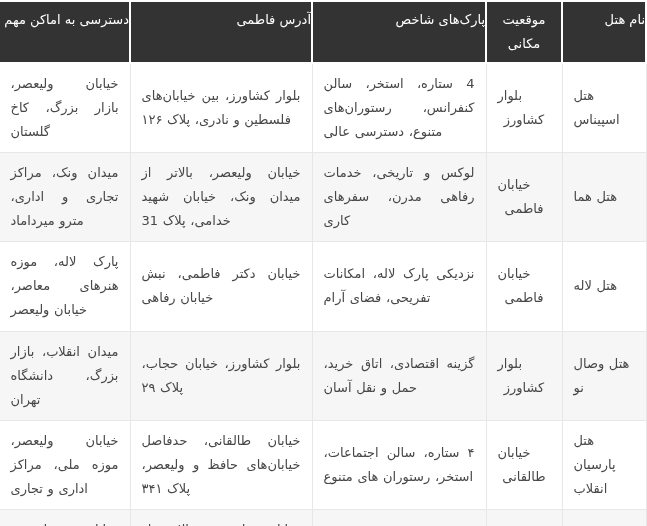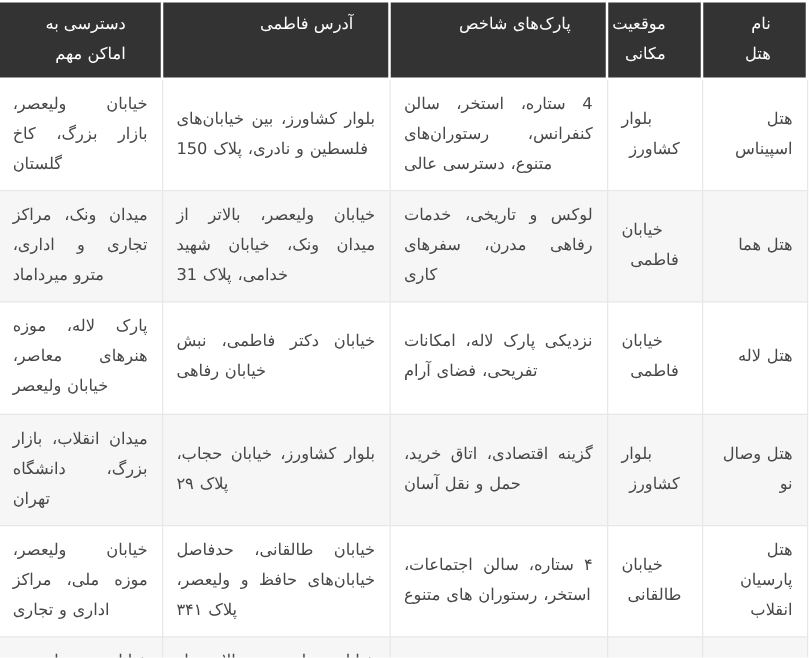--- a/index.html
+++ b/index.html
@@ -29,36 +29,36 @@
   col.c2{width:76px}
   col.c3{width:174px}
   col.c4{width:182px}
   col.c5{width:131px}
   th{
     background:var(--header-bg);
     color:var(--header-text);
     font-weight:normal;
     font-size:13px;
     line-height:1.85;
-    padding:6px 28px;
+    padding:6px 0;
     vertical-align:top;
     text-align:right;
     border:2px solid #ffffff;
   }
   th:nth-child(2){text-align:center;}
   td{
     background:#ffffff;
     padding:8px 11px;
     line-height:1.85;
     vertical-align:middle;
     border:1px solid var(--border);
     word-spacing:0.5px;
   }
   tr:nth-child(even) td{background:var(--row-alt-bg);}
-  td:nth-child(1){text-align:right;}
+  td:nth-child(1){text-align:left;}
   td:nth-child(2){text-align:left;-moz-text-align-last:center;text-align-last:center;}
   td:nth-child(3),td:nth-child(4),td:nth-child(5){
     text-align:justify;
     -moz-text-align-last:left;
     text-align-last:left;
   }
 </style>
 </head>
 <body>
 
@@ -77,21 +77,21 @@
         <th>پارک‌های شاخص</th>
         <th>آدرس فاطمی</th>
         <th>دسترسی به اماکن مهم</th>
       </tr>
   </thead>
   <tbody>
       <tr>
         <td>هتل اسپیناس</td>
         <td>بلوار کشاورز</td>
         <td>4 ستاره، استخر، سالن کنفرانس، رستوران‌های متنوع، دسترسی عالی</td>
-        <td>بلوار کشاورز، بین خیابان‌های فلسطین و نادری، پلاک 150</td>
+        <td>بلوار کشاورز، بین خیابان‌های فلسطین و نادری، پلاک ۱۲۶</td>
         <td>خیابان ولیعصر، بازار بزرگ، کاخ گلستان</td>
       </tr>
       <tr>
         <td>هتل هما</td>
         <td>خیابان فاطمی</td>
         <td>لوکس و تاریخی، خدمات رفاهی مدرن، سفرهای کاری</td>
         <td>خیابان ولیعصر، بالاتر از میدان ونک، خیابان شهید خدامی، پلاک 31</td>
         <td>میدان ونک، مراکز تجاری و اداری، مترو میرداماد</td>
       </tr>
       <tr>

